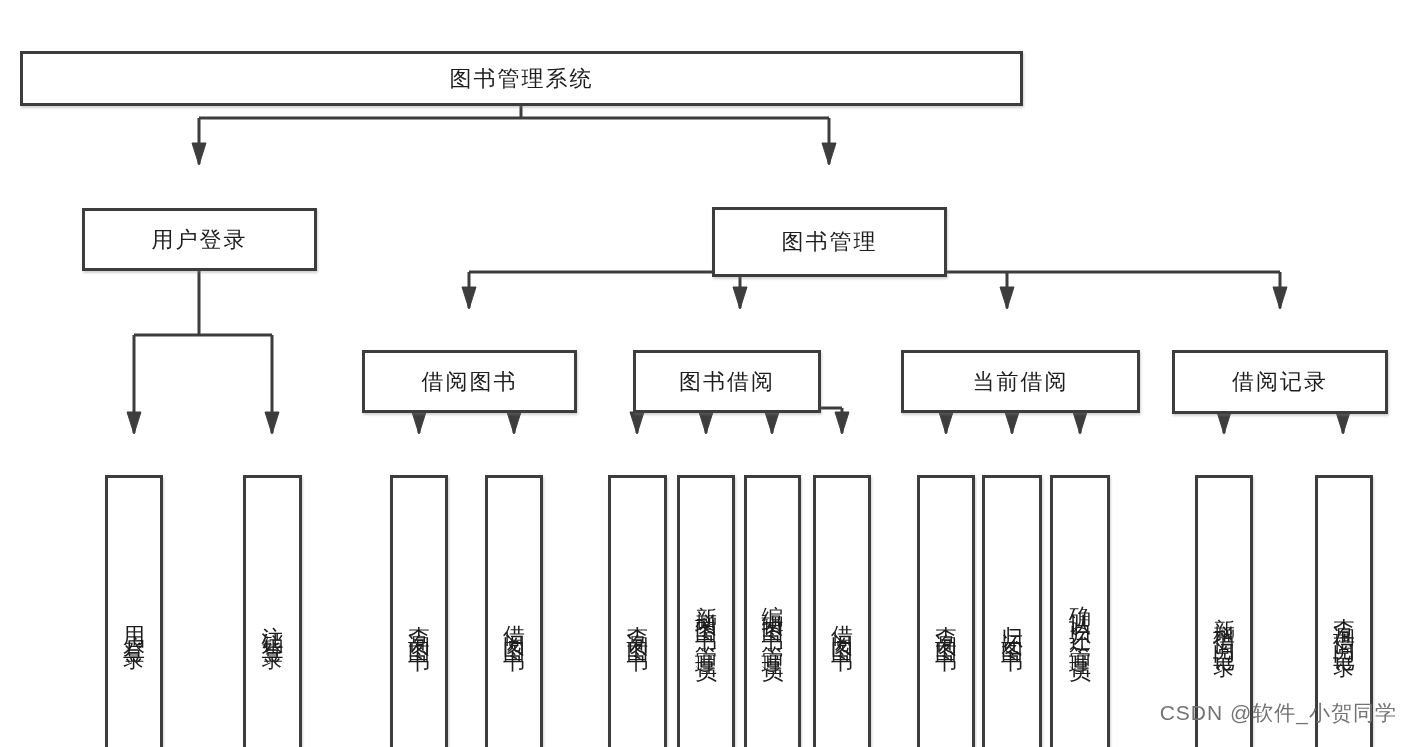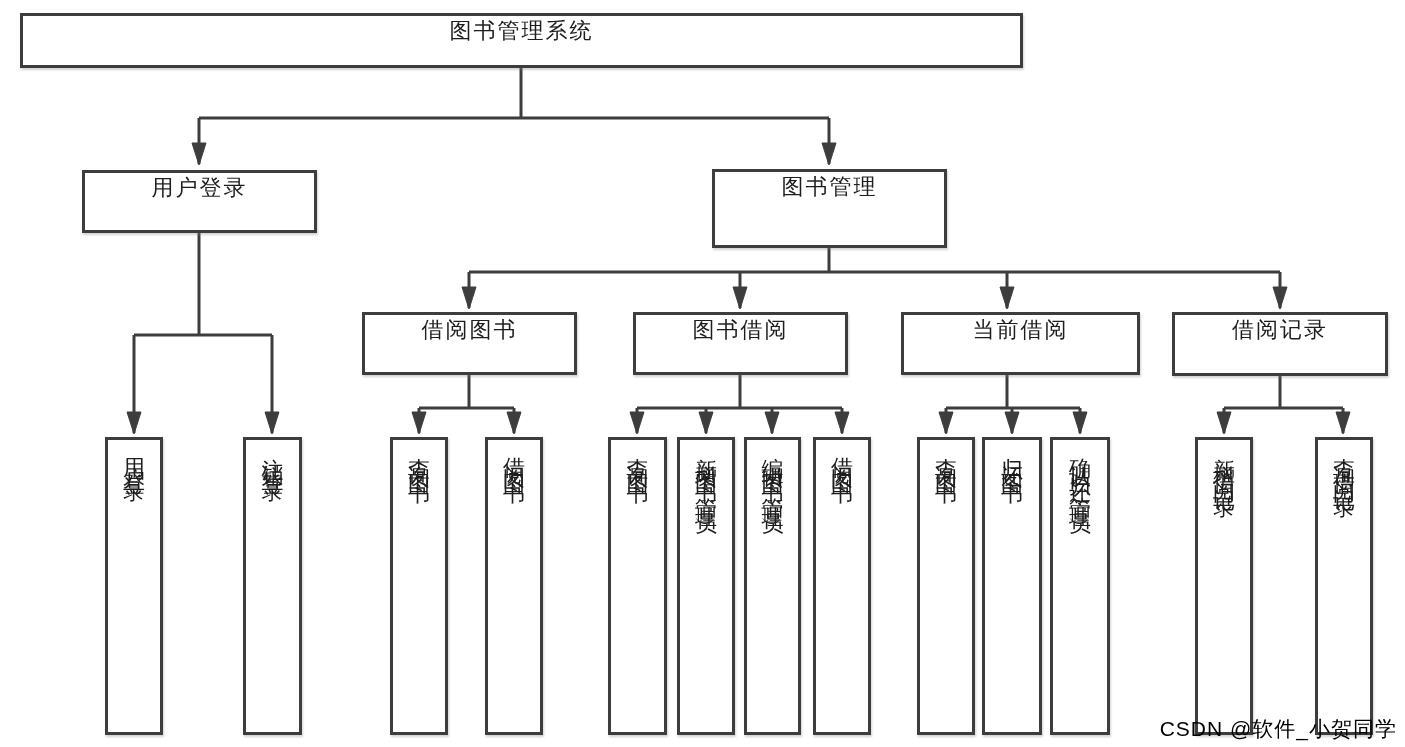--- a/index.html
+++ b/index.html
@@ -19,44 +19,46 @@
     left: 0; top: 0;
     width: 1405px;
     height: 747px;
   }
 
   .node {
     position: absolute;
     background: #ffffff;
     border: 3px solid #3d3d3d;
     display: flex;
+    align-items: center;
     justify-content: center;
     color: #1d1d1d;
     box-shadow: 1px 2px 2px rgba(130,130,130,0.35);
     z-index: 2;
+    margin-top: 38px;
   }
 
   .h-node { font-size: 22px; letter-spacing: 2px; white-space: nowrap; }
 
   .v-node span {
     writing-mode: vertical-rl;
     text-orientation: mixed;
     font-size: 22px;
     line-height: 1;
     letter-spacing: 8px;
     white-space: nowrap;
   }
 
   .watermark {
     position: absolute;
     right: 8px;
-    bottom: 4px;
+    bottom: 20px;
     font-size: 21px;
     letter-spacing: 1px;
-    color: #000000;
+    color: #737373;
     z-index: 5;
     white-space: nowrap;
   }
 </style>
 </head>
 <body>
 
 <div class="canvas">
 
   <svg class="connectors" viewBox="0 0 1405 747" xmlns="http://www.w3.org/2000/svg">
@@ -109,28 +111,28 @@
     </g>
   </svg>
 
   <div class="node h-node" style="left:20px;top:13px;width:1003px;height:55px">
     <span>图书管理系统</span>
   </div>
 
   <div class="node h-node" style="left:82px;top:170px;width:235px;height:63px">
     <span>用户登录</span>
   </div>
-  <div class="node h-node" style="left:712px;top:169px;width:235px;height:79px">
+  <div class="node h-node" style="left:712px;top:169px;width:235px;height:70px">
     <span>图书管理</span>
   </div>
 
   <div class="node h-node" style="left:362px;top:312px;width:215px;height:63px">
     <span>借阅图书</span>
   </div>
-  <div class="node h-node" style="left:633px;top:312px;width:215px;height:63px">
+  <div class="node h-node" style="left:633px;top:312px;width:188px;height:63px">
     <span>图书借阅</span>
   </div>
   <div class="node h-node" style="left:901px;top:312px;width:239px;height:63px">
     <span>当前借阅</span>
   </div>
   <div class="node h-node" style="left:1172px;top:312px;width:216px;height:64px">
     <span>借阅记录</span>
   </div>
 
   <div class="node v-node" style="left:105px;top:437px;width:58px;height:298px">

